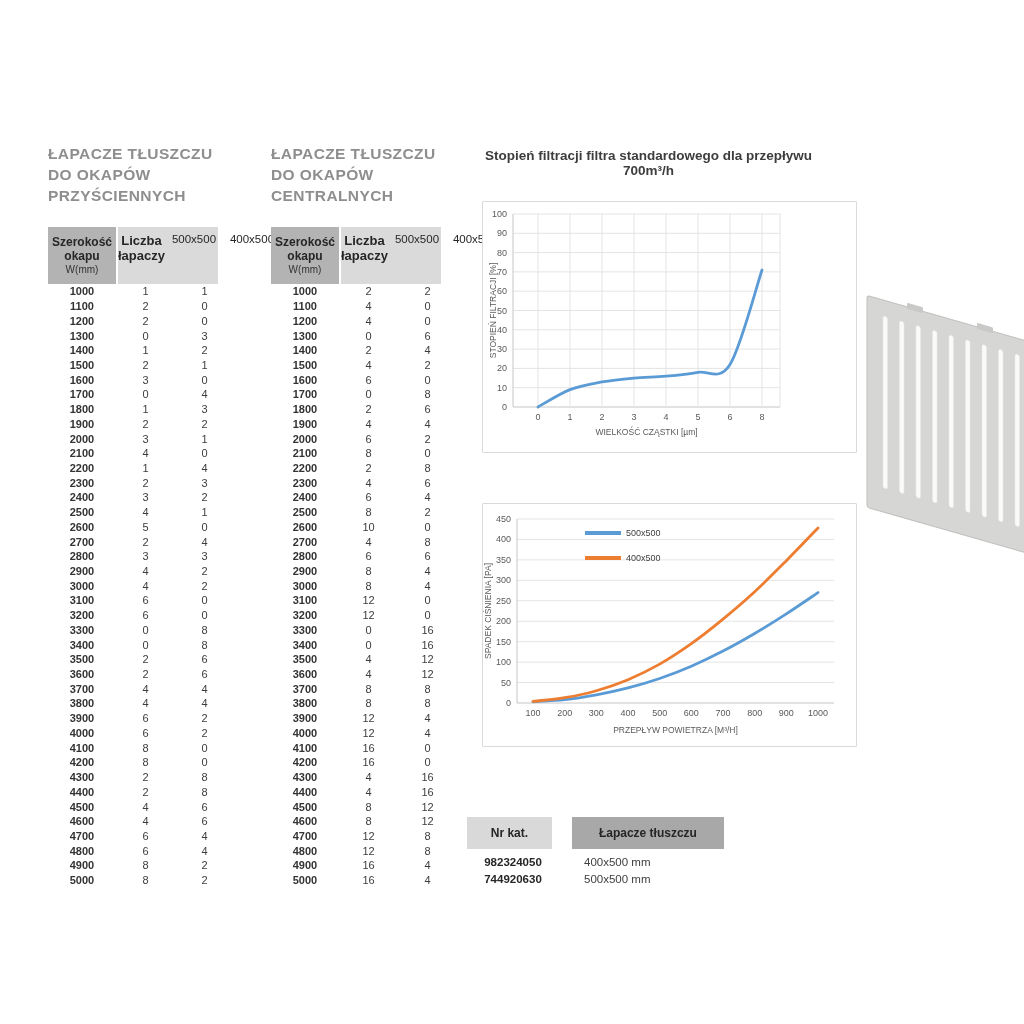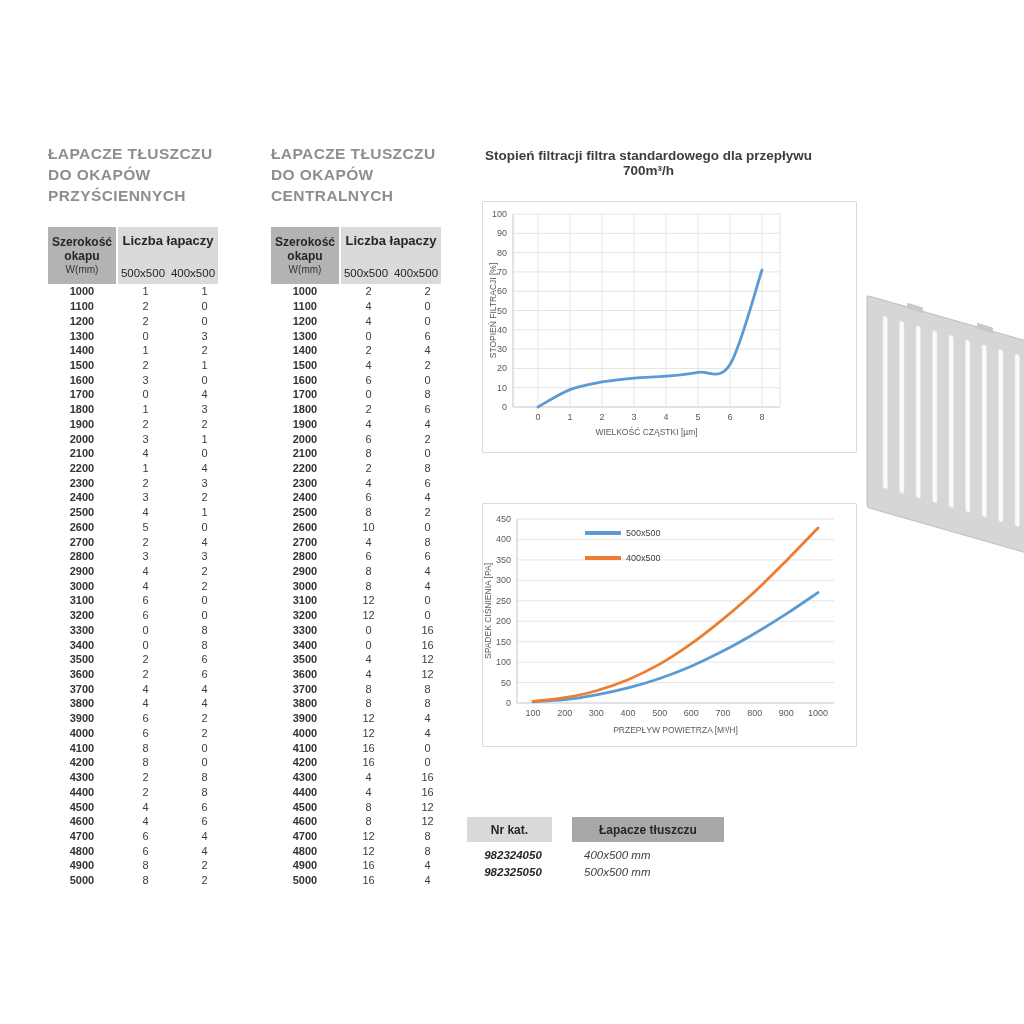--- a/index.html
+++ b/index.html
@@ -12,47 +12,47 @@
   .tb-wall { left:14px; top:143px; }
   .tb-central { left:237px; top:143px; }
   .block-title { font-size:15.5px; font-weight:bold; color:#8e8e8e; line-height:21px; letter-spacing:.4px; }
   .gtable { margin-top:21px; }
   .ghead { display:flex; height:57px; }
   .ghead .hcol1 { width:68px; background:#b3b3b3; color:#262626; text-align:center;
                   display:flex; flex-direction:column; justify-content:center; padding:3px 1px; }
   .hcol1 .h-main { font-size:12px; font-weight:bold; line-height:13.5px; }
   .hcol1 .h-sub { font-size:10px; margin-top:1px; color:#333; }
   .ghead .hgroup { width:100px; margin-left:2px; background:#dadada; color:#262626;
-                   display:flex; flex-direction:column; justify-content:space-between; padding:6px 0 5px 0; }
+                   display:flex; flex-direction:row; justify-content:space-between; padding:6px 0 5px 0; }
   .hgroup .h-group-label { font-size:13px; font-weight:bold; text-align:center; }
   .hgroup .h-sizes { display:flex; }
   .hgroup .h-sizes span { width:58px; text-align:center; font-size:11.5px; }
   .tbody .trow { display:grid; grid-template-columns:68px 59px 59px; height:14.72px; align-items:center; }
   .tbody .trow .tcell { text-align:center; font-size:11px; color:#3c3c3c; line-height:14px; }
   .tbody .trow .tcell.c0 { font-weight:bold; color:#333; }
 
   
   .chart-wrap { position:absolute; width:333px; }
   .cw1 { left:448px; top:148px; }
   .cw2 { left:448px; top:485px; }
   .chart-title { font-size:13.5px; font-weight:600; color:#3d3d3d; text-align:center; }
   .cw1 .chart-box { margin-top:23px; height:252px; }
   .cw2 .chart-box { margin-top:18px; height:244px; }
   .chart-box { width:375px; border:1px solid #dadada; background:#fff; border-radius:1px; }
   .chart-box svg { display:block; }
 
   
   .catalog { position:absolute; left:433px; top:817px; width:257px; }
-  .khead { display:flex; height:25px;gap:20px; }
+  .khead { display:flex; height:32px;gap:20px; }
   .khead .kh1 { width:92px; background:#d9d9d9; }
   .khead .kh2 { width:165px; background:#a8a8a8; }
   .khead div { display:flex; align-items:center; justify-content:center;
                font-size:12px; font-weight:bold; color:#262626; }
   .kbody { margin-top:4px; }
-  .kbody .krow { display:grid; grid-template-columns:92px 165px; height:17px; align-items:center;font-style:italic; }
+  .kbody .krow { display:grid; grid-template-columns:92px 165px; height:17px; align-items:center; }
   .kbody .krow .tcell { font-size:11.5px; color:#404040; }
   .kbody .krow .tcell.c0 { font-weight:bold; color:#262626; text-align:center; }
   .kbody .krow .tcell.c1 { padding-left:25px; }
 
   
   .filter-img { position:absolute; left:825px; top:285px; }
 </style>
 </head>
 <body>
 
@@ -619,21 +619,21 @@
     <div class="khead">
       <div class="kh1">Nr kat.</div>
       <div class="kh2">Łapacze tłuszczu</div>
     </div>
     <div class="kbody">
         <div class="krow">
           <div class="tcell c0">982324050</div>
           <div class="tcell c1">400x500 mm</div>
         </div>
         <div class="krow">
-          <div class="tcell c0">982325050</div>
+          <div class="tcell c0">744920630</div>
           <div class="tcell c1">500x500 mm</div>
         </div>
       </div>
   </div>
 
   <svg class="filter-img" width="200" height="290">
     <g transform="skewY(16)">
       <rect x="8" y="8" width="170" height="212" rx="3" fill="#d6d6d4" stroke="#bfbfbd" stroke-width="1"></rect>
       <rect x="48" y="4" width="16" height="6" rx="1" fill="#c9c9c7"></rect>
       <rect x="118" y="4" width="16" height="6" rx="1" fill="#c9c9c7"></rect>

